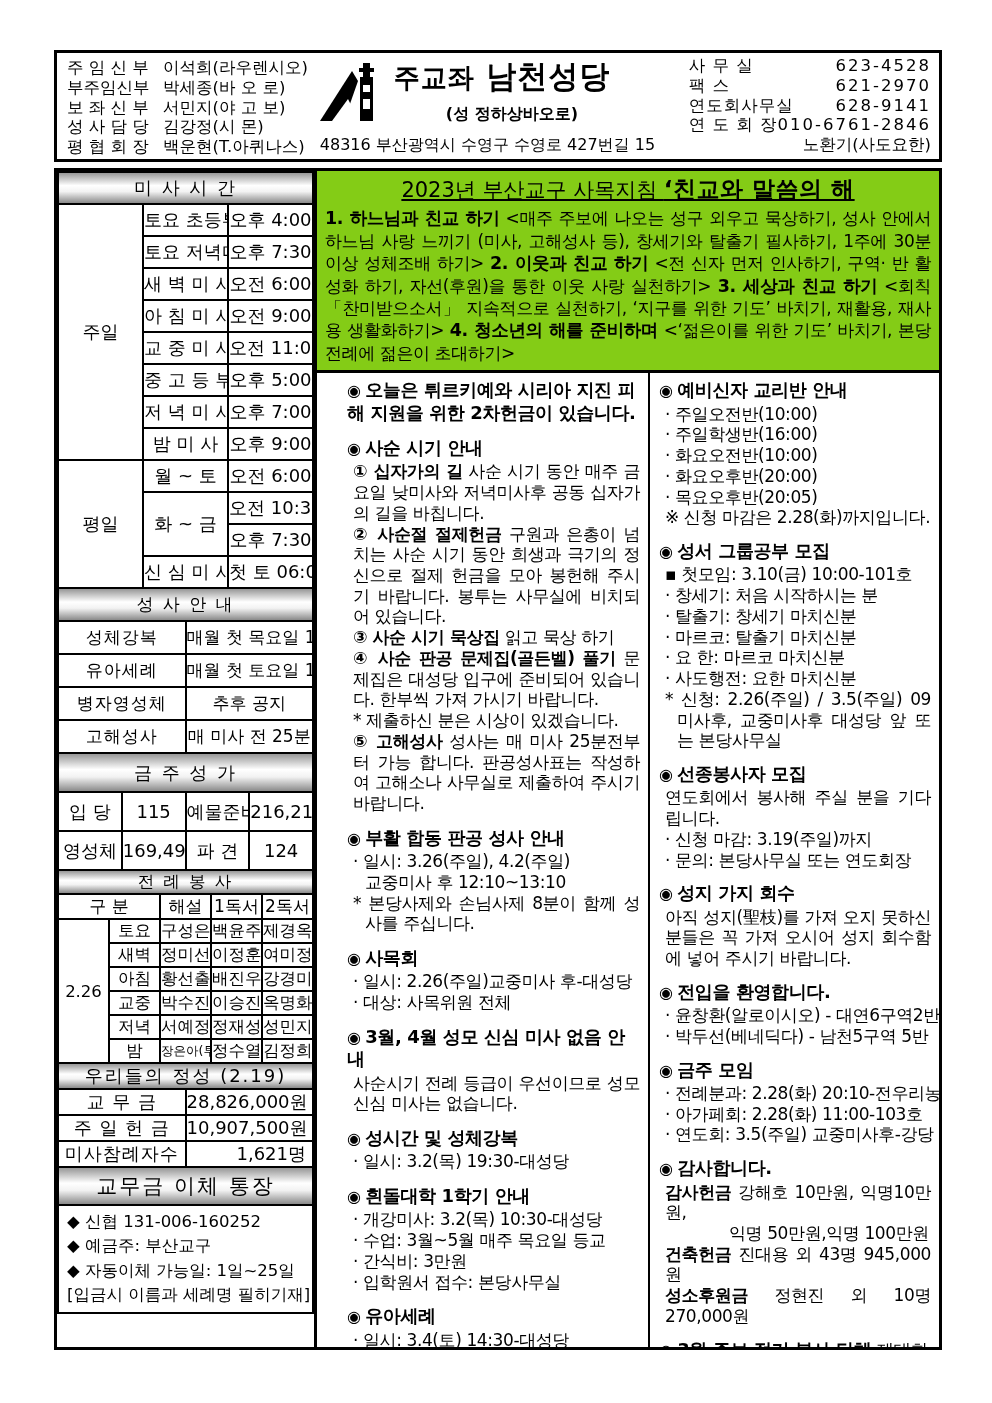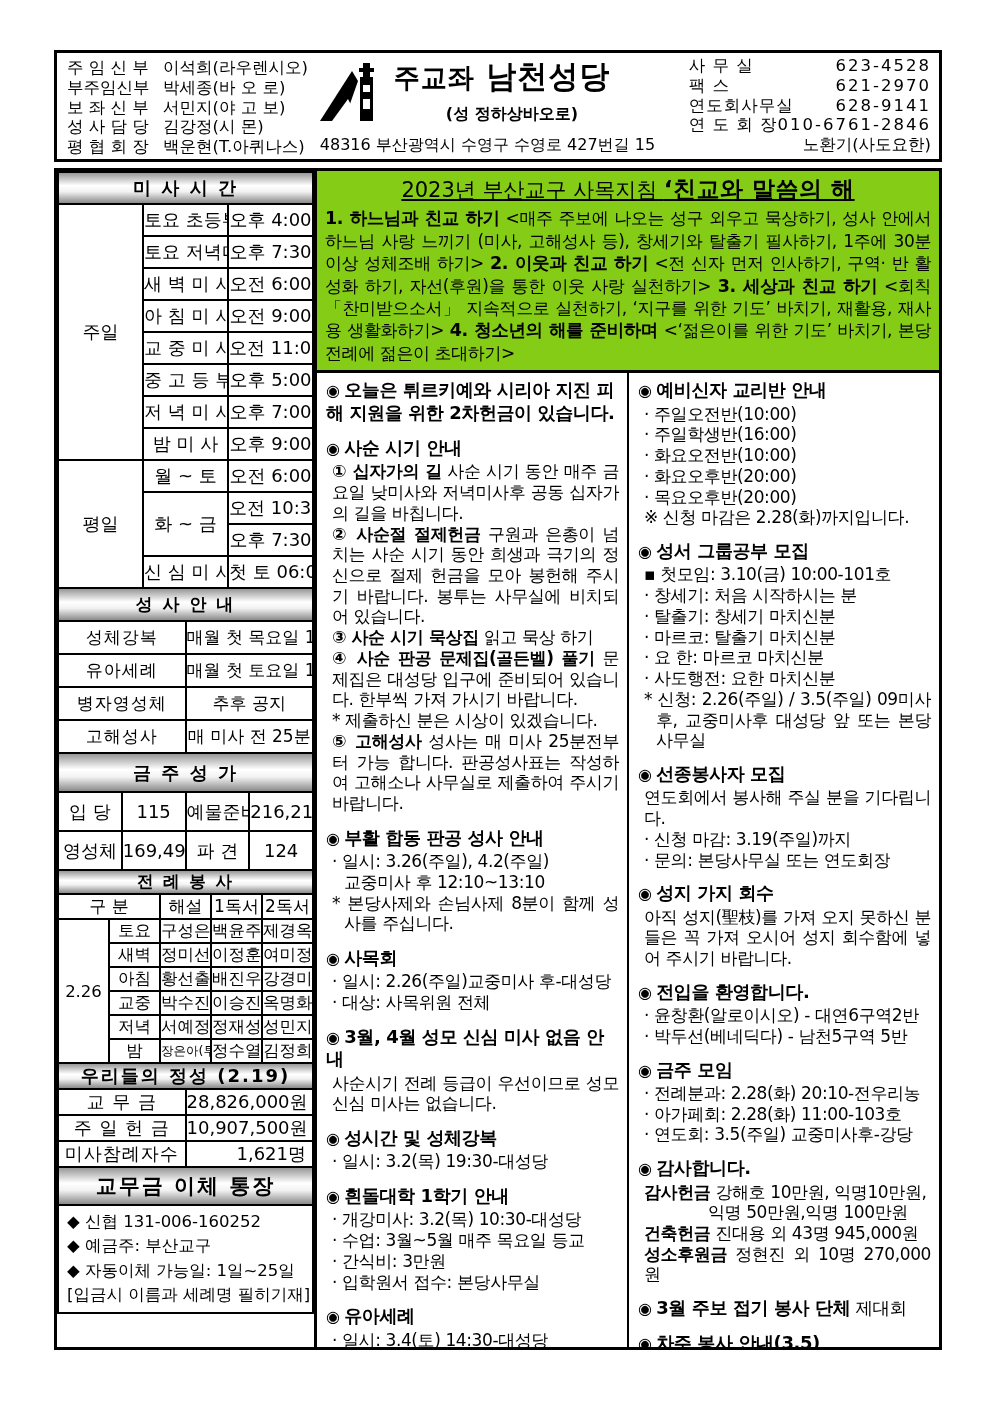--- a/index.html
+++ b/index.html
@@ -32,21 +32,21 @@
   .mainbox { border:3px solid #000; margin-top:6px; height:1182px; display:flex; overflow:hidden; }
   .leftcol { width:260px; border-right:3px solid #000; overflow:hidden; }
   .rightarea { flex:1; display:flex; flex-direction:column; overflow:hidden; }
 
   
   table { border-collapse:collapse; width:100%; table-layout:fixed; }
   td { border:2px solid #000; text-align:center; overflow:hidden; white-space:nowrap; }
   .box { margin-top:-2px; }
   .box:first-child { margin-top:0; }
   td.hdr {
-    height:38px; font-weight:bold; font-size:21px; letter-spacing:2px;
+    height:38px; font-weight:normal; font-size:21px; letter-spacing:2px;
     background:linear-gradient(180deg,#979797 0%,#ffffff 42%,#f2f2f2 62%,#8a8a8a 100%);
   }
   .mass td { height:32px; font-size:18px; }
   .mass td.vlabel { width:26px; font-size:18px; white-space:normal; word-break:break-all; line-height:1.6; padding:0 4px; }
   .mass td.nm { width:128px; }
   .sac td { height:33px; font-size:17px; }
   .sac td.lb { width:92px; letter-spacing:1px; }
   .hym td { height:39px; font-size:18px; }
   .lit td { height:22px; font-size:16.5px; }
   .lit td.chd { height:16px; font-size:17px; }
@@ -63,21 +63,21 @@
   .pastoral { border-bottom:3px solid #000; background:#84cc16; padding:3px 8px 6px 8px; }
   .p-title { text-align:center; font-size:21px; margin-bottom:2px; white-space:nowrap; }
   .p-title .u { text-decoration:underline; }
   .p-title .tb { font-weight:bold; font-size:23px; letter-spacing:0.5px; }
   .p-body { font-size:17px; line-height:1.3; text-align:justify; letter-spacing:-0.4px; }
   .p-body b { font-size:17.5px; }
 
   
   .cols { flex:1; display:flex; overflow:hidden; }
   .col { padding:6px 8px 4px 9px; overflow:hidden; font-size:17px; line-height:1.22; }
-  .col.mid { width:312px; border-right:2px solid #000; }
+  .col.mid { width:312px; border-right:2px solid #000;margin-left:21px; }
   .col.rgt { flex:1; }
   .sec { margin-bottom:13px; }
   .col.rgt .sec { margin-bottom:12px; }
   .sec-title { font-size:17.5px; letter-spacing:-0.4px; }
   .sec-title b { font-size:18px; }
   .sec-title .bullet { font-size:16px; }
   .sec-body { padding-left:6px; margin-top:2px; }
   .line { letter-spacing:-0.4px; }
   .line.hang { padding-left:12px; text-indent:-12px; white-space:nowrap; }
   .line.hang2 { padding-left:12px; text-indent:-12px; text-align:justify; }
@@ -422,21 +422,21 @@
             </div>
           </div>
         <div class="col rgt" id="right-col">
             <div class="sec">
               <div class="sec-title"><span class="bullet">◉ </span><b>예비신자 교리반 안내</b></div>
               <div class="sec-body">
                 <div class="line hang">· 주일오전반(10:00)</div>
                 <div class="line hang">· 주일학생반(16:00)</div>
                 <div class="line hang">· 화요오전반(10:00)</div>
                 <div class="line hang">· 화요오후반(20:00)</div>
-                <div class="line hang">· 목요오후반(20:00)</div>
+                <div class="line hang">· 목요오후반(20:05)</div>
                 <div class="line hang">※ 신청 마감은 2.28(화)까지입니다.</div>
               </div>
             </div>
             <div class="sec">
               <div class="sec-title"><span class="bullet">◉ </span><b>성서 그룹공부 모집</b></div>
               <div class="sec-body">
                 <div class="line hang">▪ 첫모임: 3.10(금) 10:00-101호</div>
                 <div class="line hang">· 창세기: 처음 시작하시는 분</div>
                 <div class="line hang">· 탈출기: 창세기 마치신분</div>
                 <div class="line hang">· 마르코: 탈출기 마치신분</div>

